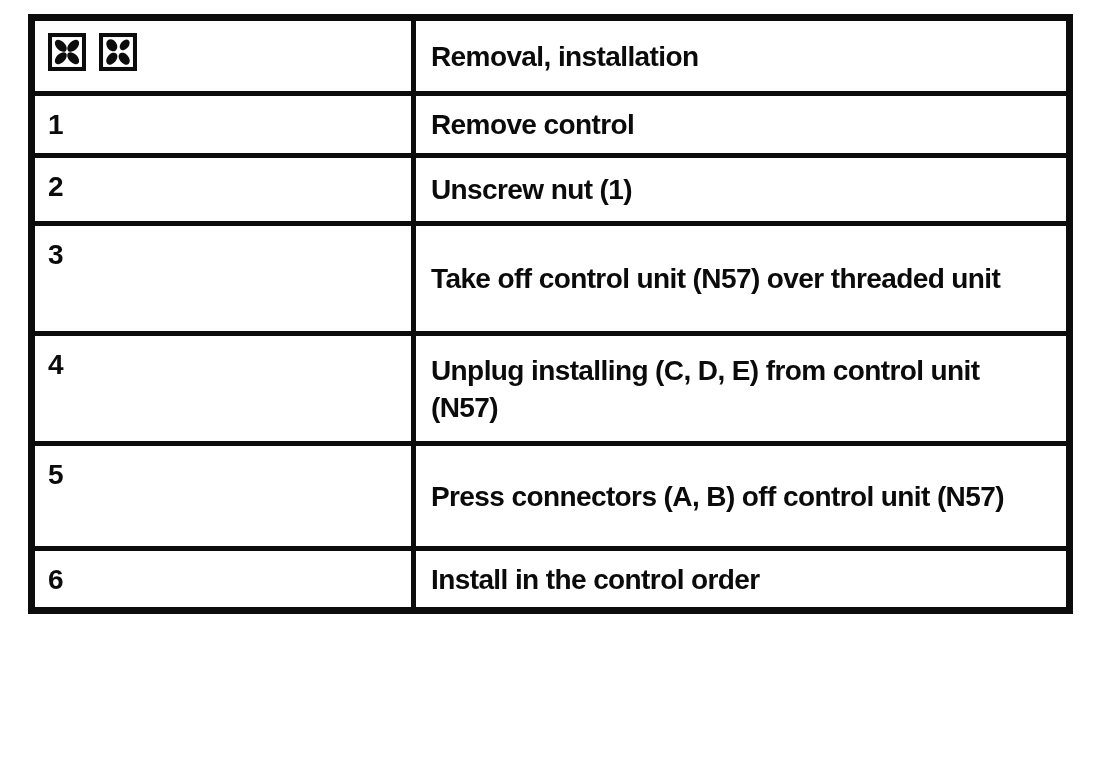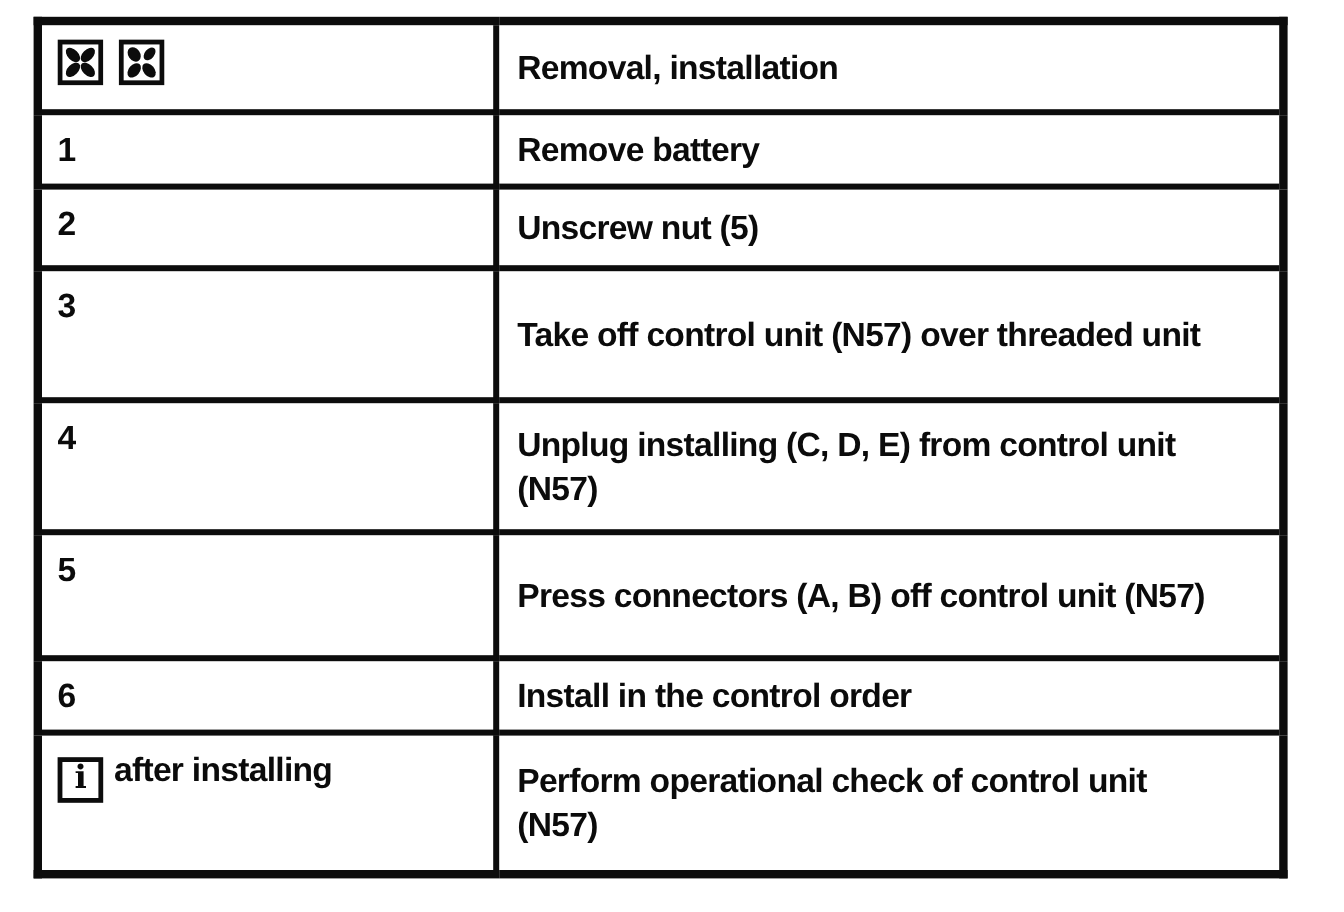--- a/index.html
+++ b/index.html
@@ -122,41 +122,37 @@
               </svg>
             </span>
           </span>
         </td>
         <td class="desc">
           <span>Removal, installation</span>
         </td>
       </tr>
     <tr>
           <td class="step"><span class="step-label">1</span></td>
-          <td class="desc">Remove battery</td>
+          <td class="desc">Remove control</td>
         </tr>
         <tr>
           <td class="step"><span class="step-label">2</span></td>
-          <td class="desc">Unscrew nut (5)</td>
+          <td class="desc">Unscrew nut (1)</td>
         </tr>
         <tr>
           <td class="step"><span class="step-label">3</span></td>
           <td class="desc">Take off control unit (N57) over threaded unit</td>
         </tr>
         <tr>
           <td class="step"><span class="step-label">4</span></td>
           <td class="desc">Unplug installing (C, D, E) from control unit (N57)</td>
         </tr>
         <tr>
           <td class="step"><span class="step-label">5</span></td>
           <td class="desc">Press connectors (A, B) off control unit (N57)</td>
         </tr>
         <tr>
           <td class="step"><span class="step-label">6</span></td>
           <td class="desc">Install in the control order</td>
         </tr>
-        <tr>
-          <td class="step"><span class="info-box">i</span><span class="step-label">after installing</span></td>
-          <td class="desc">Perform operational check of control unit (N57)</td>
-        </tr>
       </tbody>
   </table>
 </div>
 
 </body></html>

